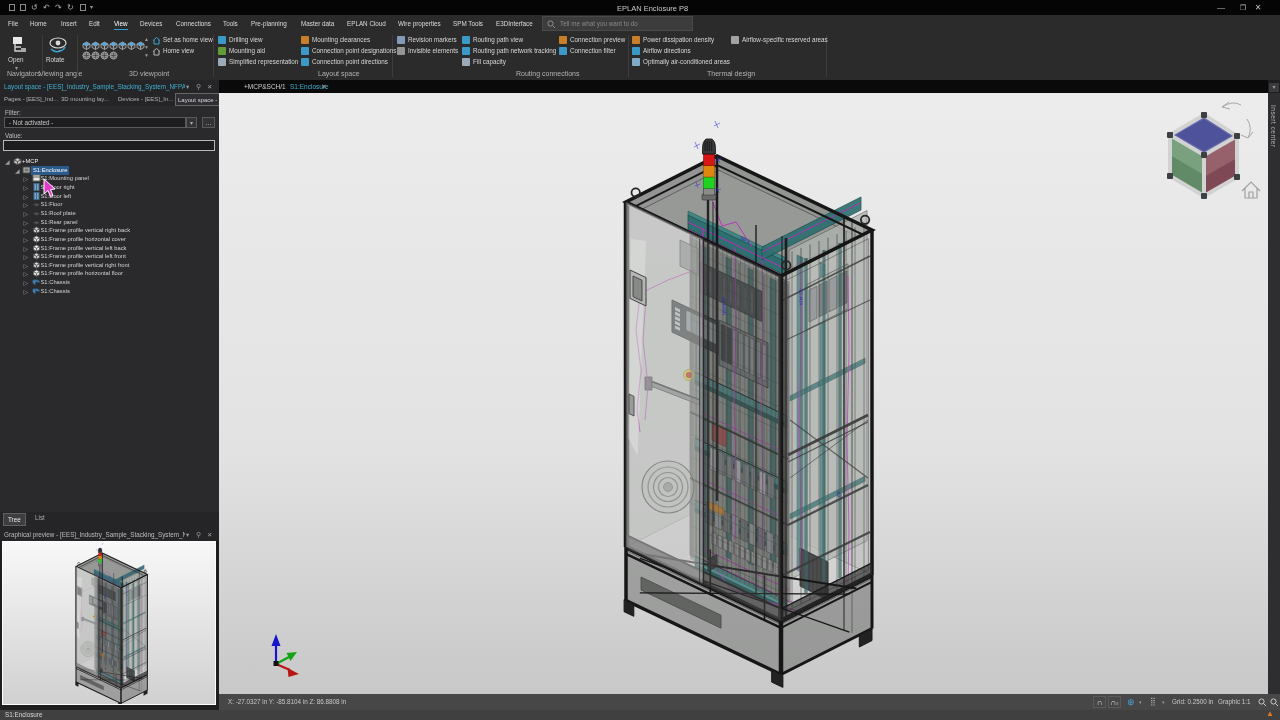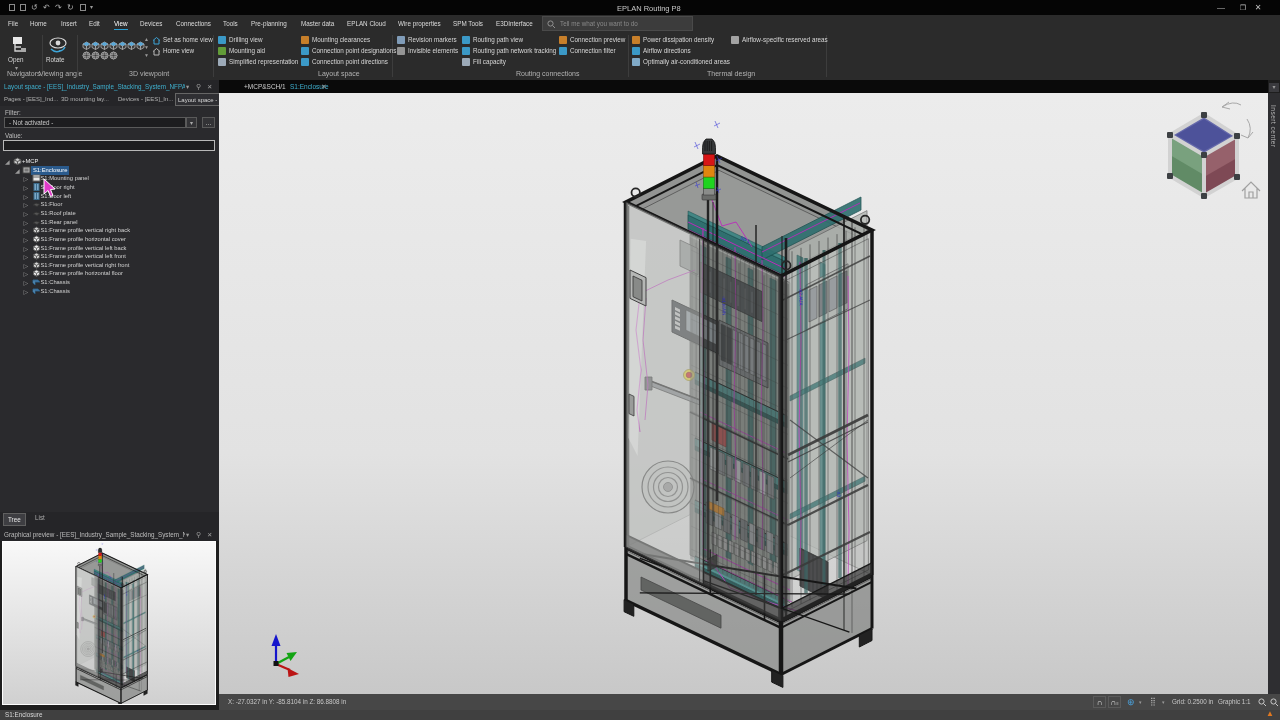--- a/index.html
+++ b/index.html
@@ -60,21 +60,21 @@
 
   <div id="titlebar" class="abs">
     <span class="qi" style="left:9px;"></span>
     <span class="qi" style="left:20px;"></span>
     <span class="winbtn" style="left:31px; top:3px; font-size:8px; color:#a8a8a8;">↺</span>
     <span class="winbtn" style="left:43px; top:3px; font-size:8px; color:#a8a8a8;">↶</span>
     <span class="winbtn" style="left:55px; top:3px; font-size:8px; color:#a8a8a8;">↷</span>
     <span class="winbtn" style="left:67px; top:3px; font-size:8px; color:#a8a8a8;">↻</span>
     <span class="qi" style="left:80px;"></span>
     <span class="winbtn" style="left:90px; top:3px; font-size:6px; color:#9a9a9a;">▾</span>
-    <span class="appname">EPLAN Routing P8</span>
+    <span class="appname">EPLAN Enclosure P8</span>
     <span class="winbtn" style="left:1216px; width:10px;">—</span>
     <span class="winbtn" style="left:1238px; width:10px; font-size:7px;">❐</span>
     <span class="winbtn" style="left:1253px; width:10px;">✕</span>
   </div>
 
   <div id="menubar" class="abs">
     <span class="mi" style="left:8px;">File</span>
     <span class="mi" style="left:30px;">Home</span>
     <span class="mi" style="left:61px;">Insert</span>
     <span class="mi" style="left:89px;">Edit</span>

